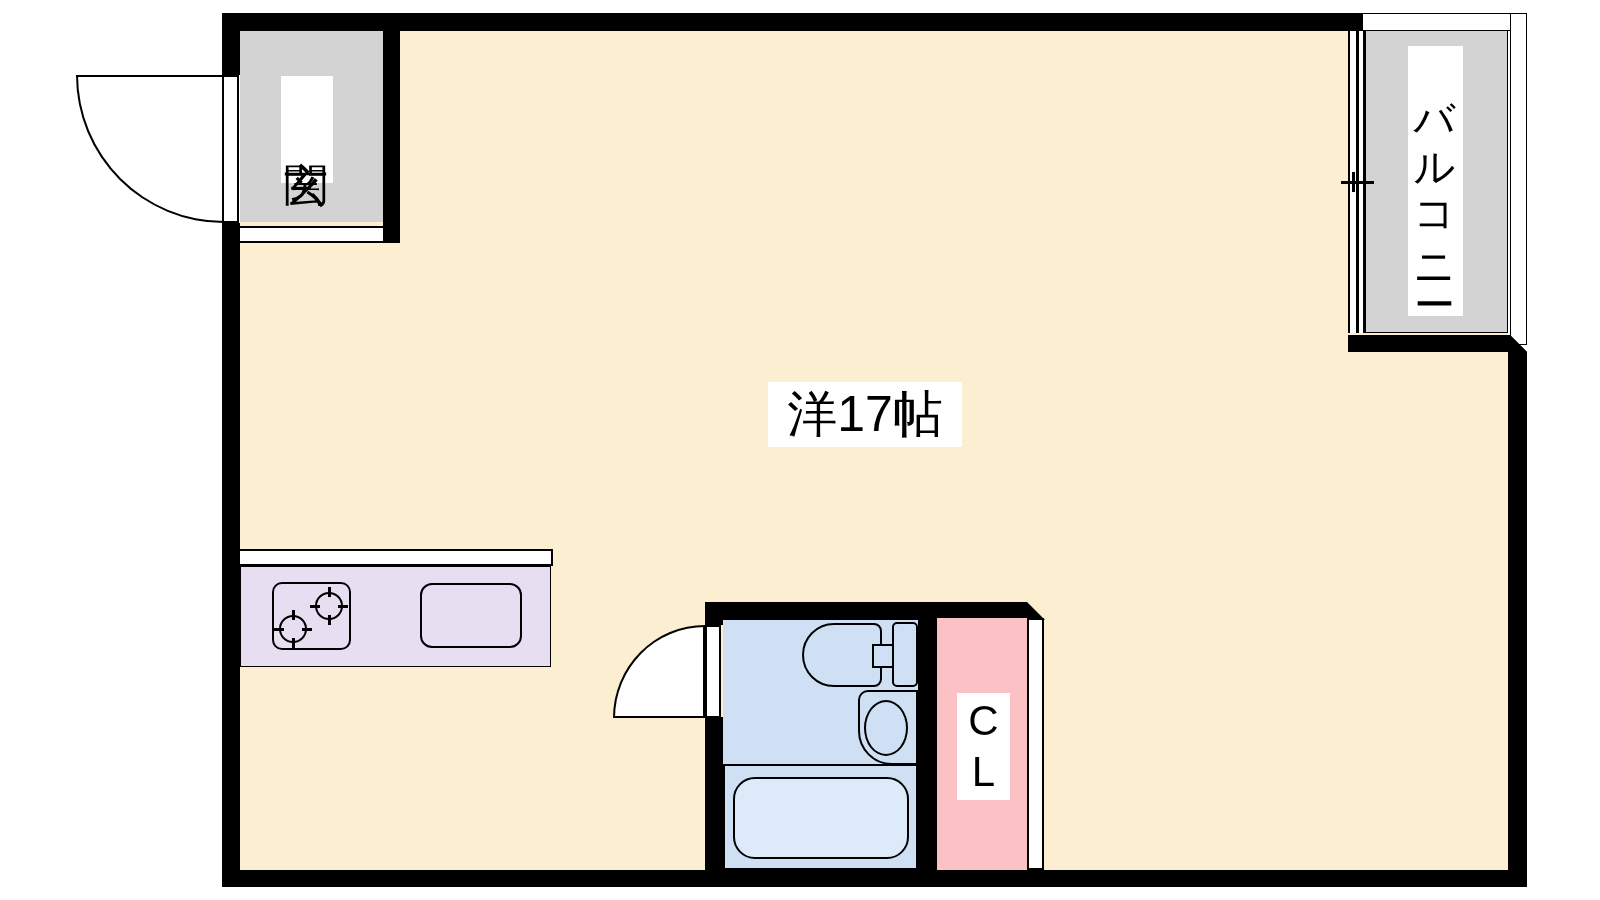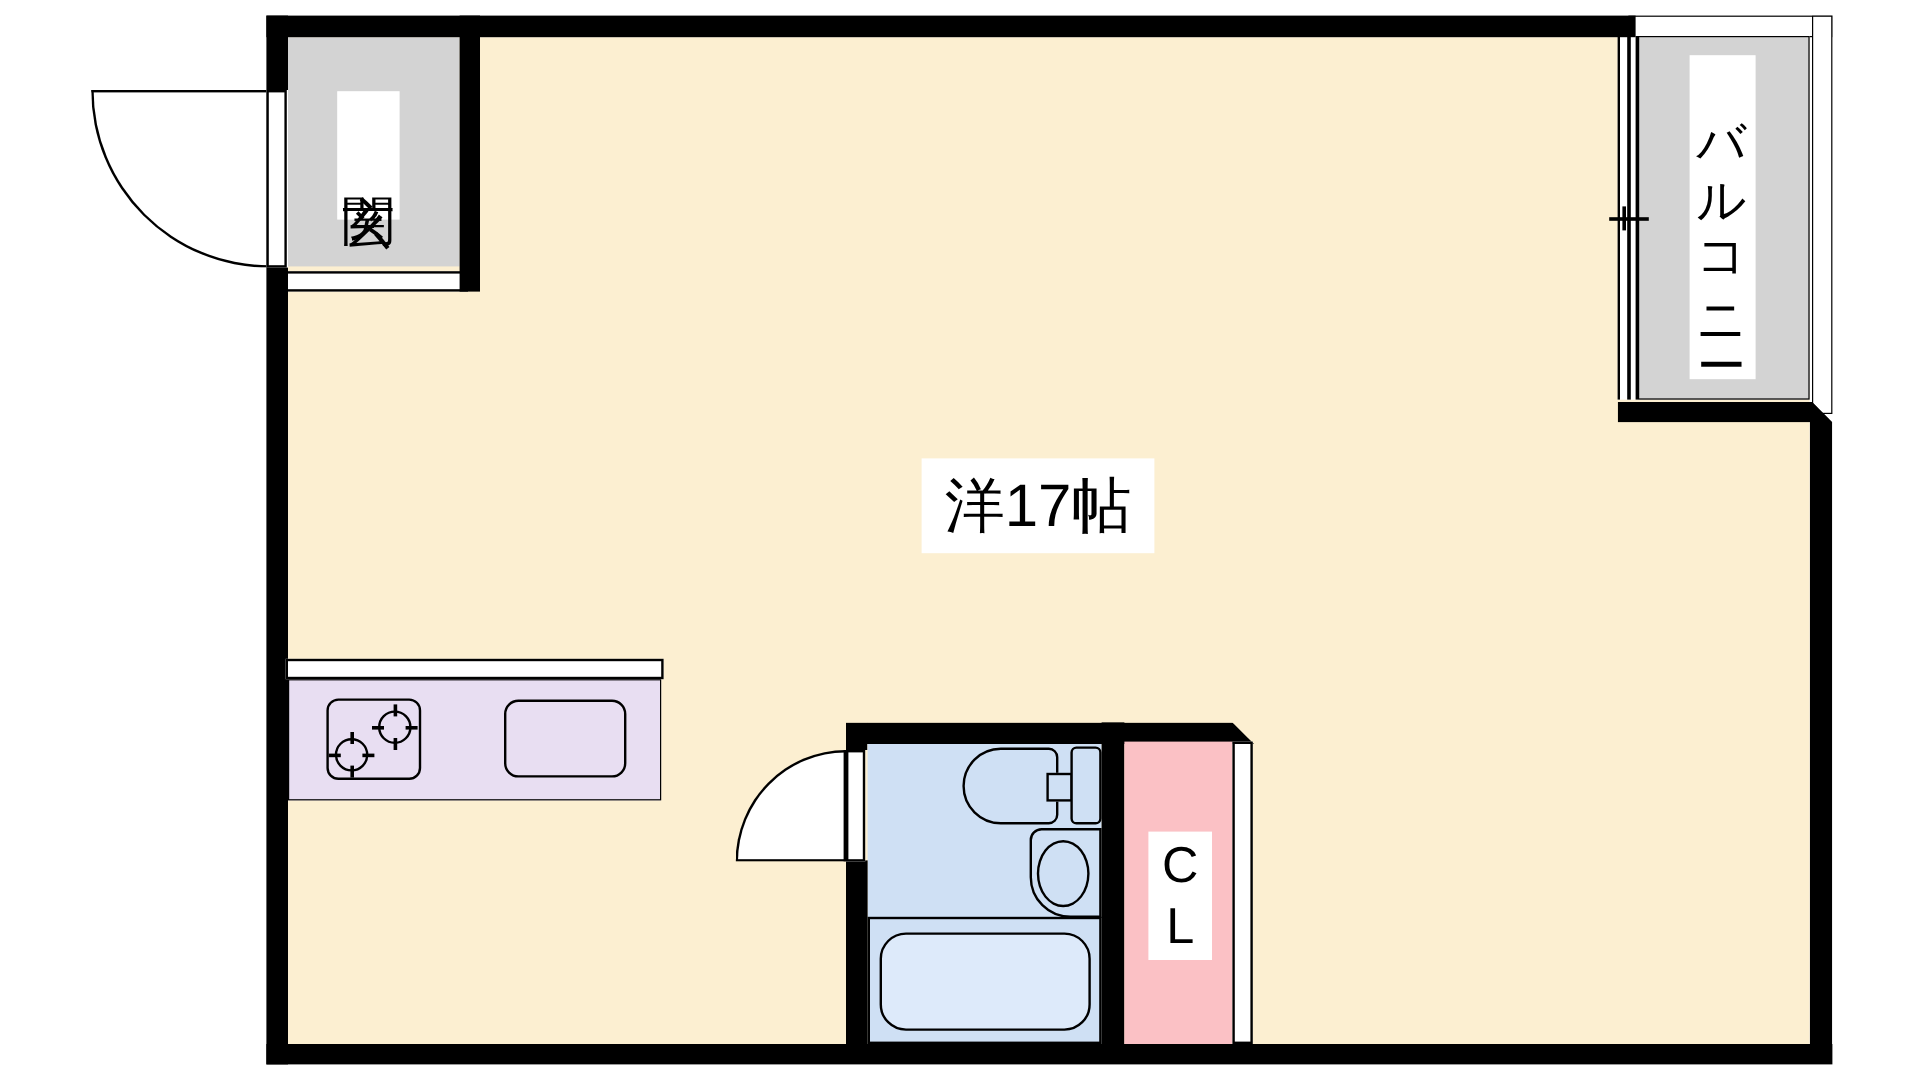--- a/index.html
+++ b/index.html
@@ -101,18 +101,18 @@
   <div class="abs swing" style="left:613px;top:625px;width:92px;height:93px;border:2.5px solid var(--line);border-top-left-radius:100% 100%;"></div>
   <div class="abs white thin-outline" style="left:705px;top:625px;width:16px;height:93px;"></div>
 
   <div class="abs" style="left:937px;top:618px;width:90px;height:252px;background:var(--closet-floor);"></div>
   <div class="abs white thin-outline" style="left:1027px;top:618px;width:17px;height:252px;"></div>
 
   <div class="abs label v-text" style="left:281px;top:76px;width:52px;height:107px;font-size:44px;letter-spacing:4px;">玄関</div>
 
   <div class="abs label v-text" style="left:1408px;top:46px;width:55px;height:270px;font-size:41px;letter-spacing:6px;">バルコニー</div>
 
-  <div class="abs label" style="left:768px;top:382px;width:194px;height:79px;font-size:50px;">洋17帖</div>
+  <div class="abs label" style="left:768px;top:382px;width:194px;height:65px;font-size:50px;">洋17帖</div>
 
   <div class="abs label pre" style="left:957px;top:693px;width:53px;height:107px;font-size:42px;line-height:1.2;">C
 L</div>
 
 </div>
 
 </body></html>

